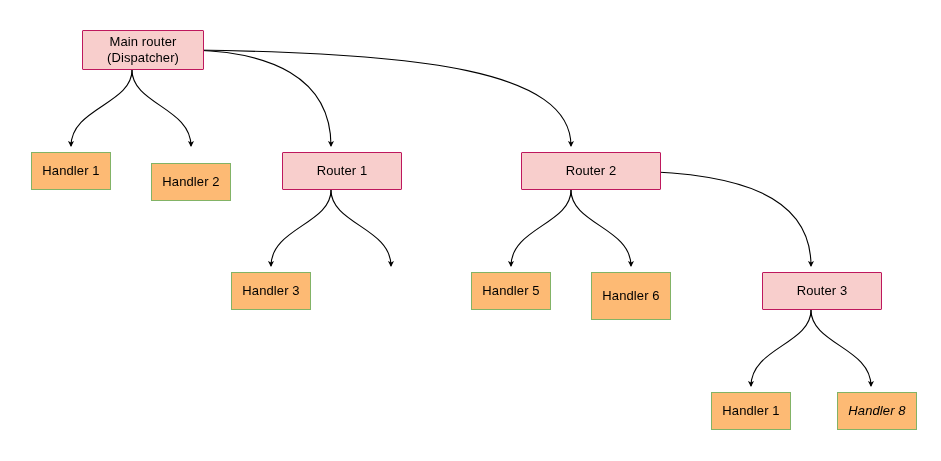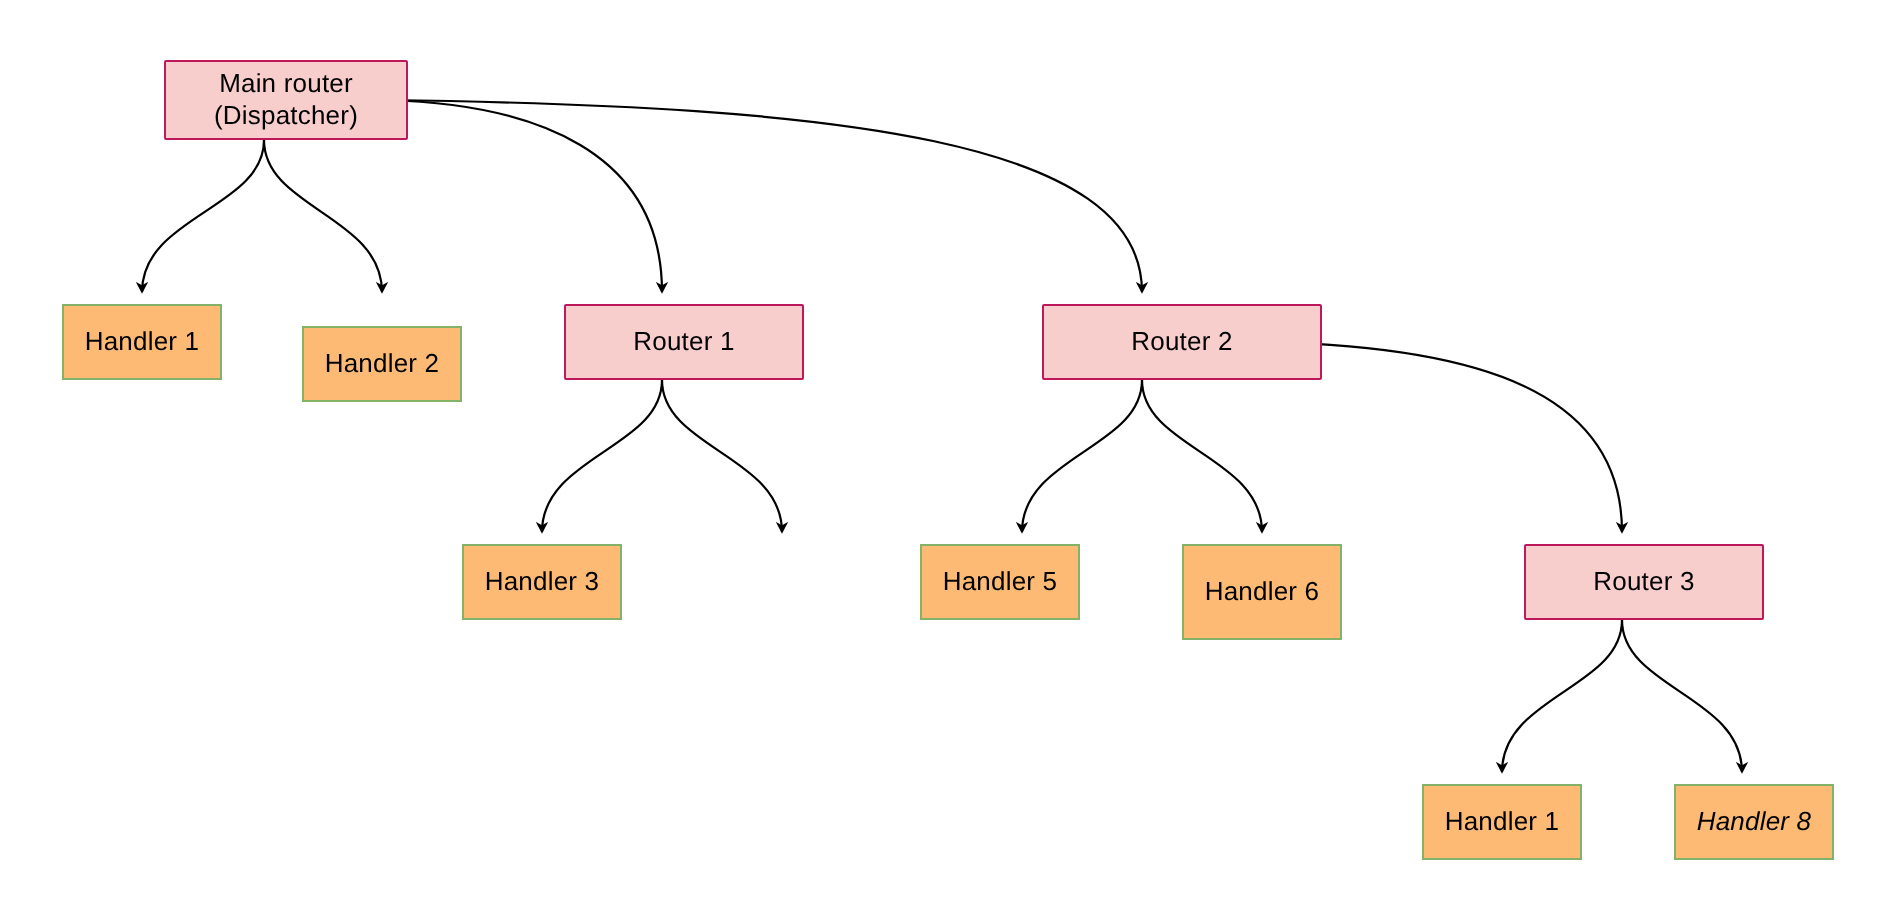--- a/index.html
+++ b/index.html
@@ -100,21 +100,21 @@
 
   <div class="node router" style="left: 510px; top: 152px; width: 140px; height: 38px;">
     <span class="node-label">Router 2</span>
   </div>
 
   <div class="node handler" style="left: 231px; top: 272px; width: 80px; height: 38px;">
     <span class="node-label">Handler 3</span>
   </div>
 
 
-  <div class="node handler" style="left: 460px; top: 272px; width: 80px; height: 38px;">
+  <div class="node handler" style="left: 471px; top: 272px; width: 80px; height: 38px;">
     <span class="node-label">Handler 5</span>
   </div>
 
   <div class="node handler" style="left: 591px; top: 272px; width: 80px; height: 48px;">
     <span class="node-label">Handler 6</span>
   </div>
 
   <div class="node router" style="left: 751px; top: 272px; width: 120px; height: 38px;">
     <span class="node-label">Router 3</span>
   </div>

